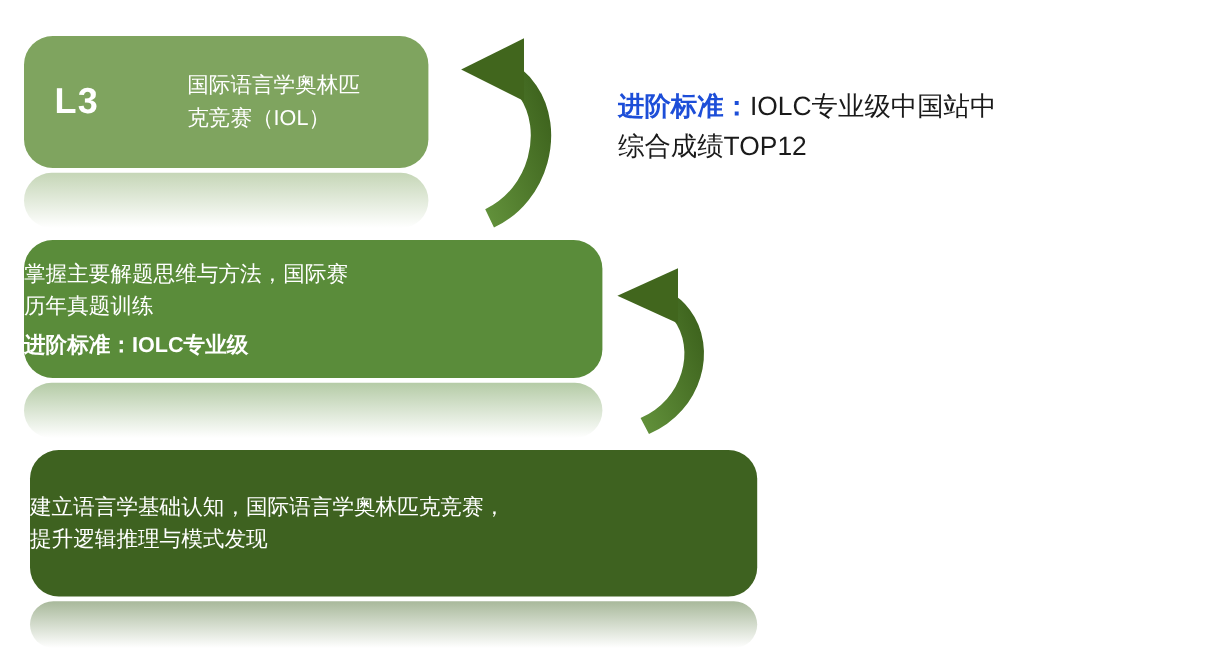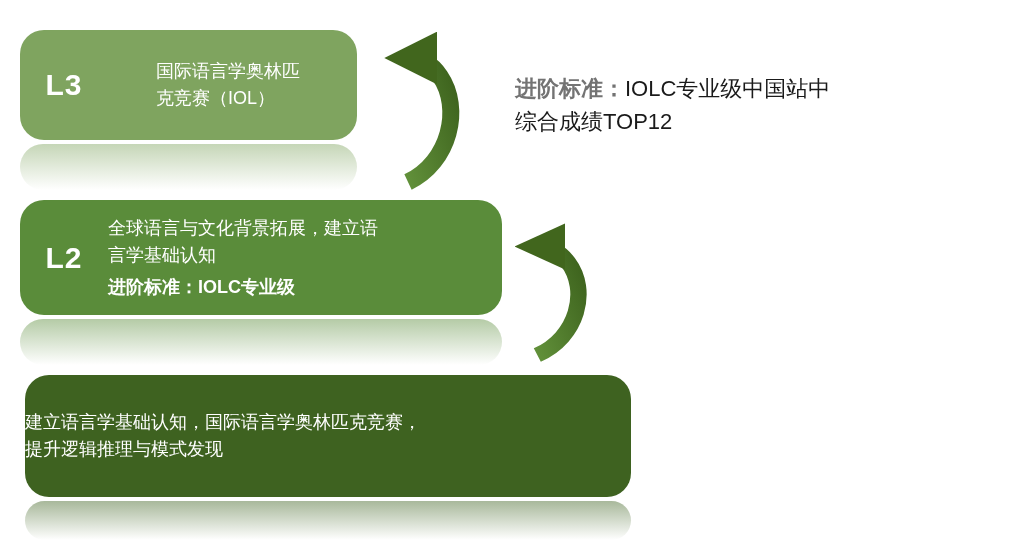--- a/index.html
+++ b/index.html
@@ -60,21 +60,21 @@
   
   .criteria {
     position: absolute;
     width: 316px;
     font-size: 22px;
     line-height: 1.5;
     color: #1a1a1a;
   }
   .criteria.c1 { left: 515px; top: 72px; }
   .criteria.c2 { left: 650px; top: 268px; }
-  .crit-label { color: #737373; font-weight: bold; }
+  .crit-label { color: #1d4ed8; font-weight: bold; }
 </style>
 </head>
 <body>
 
 <div class="canvas">
 
   <div class="level-box l3">
     <div class="level-label">L3</div>
     <div class="level-content">
       <div class="level-desc w-l3">国际语言学奥林匹克竞赛（IOL）</div>
@@ -89,23 +89,22 @@
         <stop offset="1" stop-color="#3c611c"></stop>
       </linearGradient>
       <marker id="ah1" viewBox="0 0 10 10" refX="5.5" refY="5" markerWidth="3.1" markerHeight="3.1" orient="auto">
         <path d="M0,0 L10,5 L0,10 z" fill="#41661d"></path>
       </marker>
     </defs>
     <path d="M 70 152 C 112 132, 124 78, 102 46 C 94 34, 84 28, 70 28" fill="none" stroke="url(#ag1)" stroke-width="17" marker-end="url(#ah1)"></path>
   </svg>
 
   <div class="level-box l2">
-    <div class="level-label">L2</div>
     <div class="level-content">
-      <div class="level-desc w-l2">全球语言与文化背景拓展，建立语言学基础认知</div>
+      <div class="level-desc w-l2">掌握主要解题思维与方法，国际赛历年真题训练</div>
       <div class="level-plan">进阶标准：IOLC专业级</div>
     </div>
   </div>
   <div class="reflection r2"></div>
 
   <svg class="arrow a2" viewBox="0 0 130 160" preserveAspectRatio="none" aria-hidden="true">
     <defs>
       <linearGradient id="ag2" x1="0" y1="1" x2="1" y2="0">
         <stop offset="0" stop-color="#61903a"></stop>
         <stop offset="1" stop-color="#3c611c"></stop>

